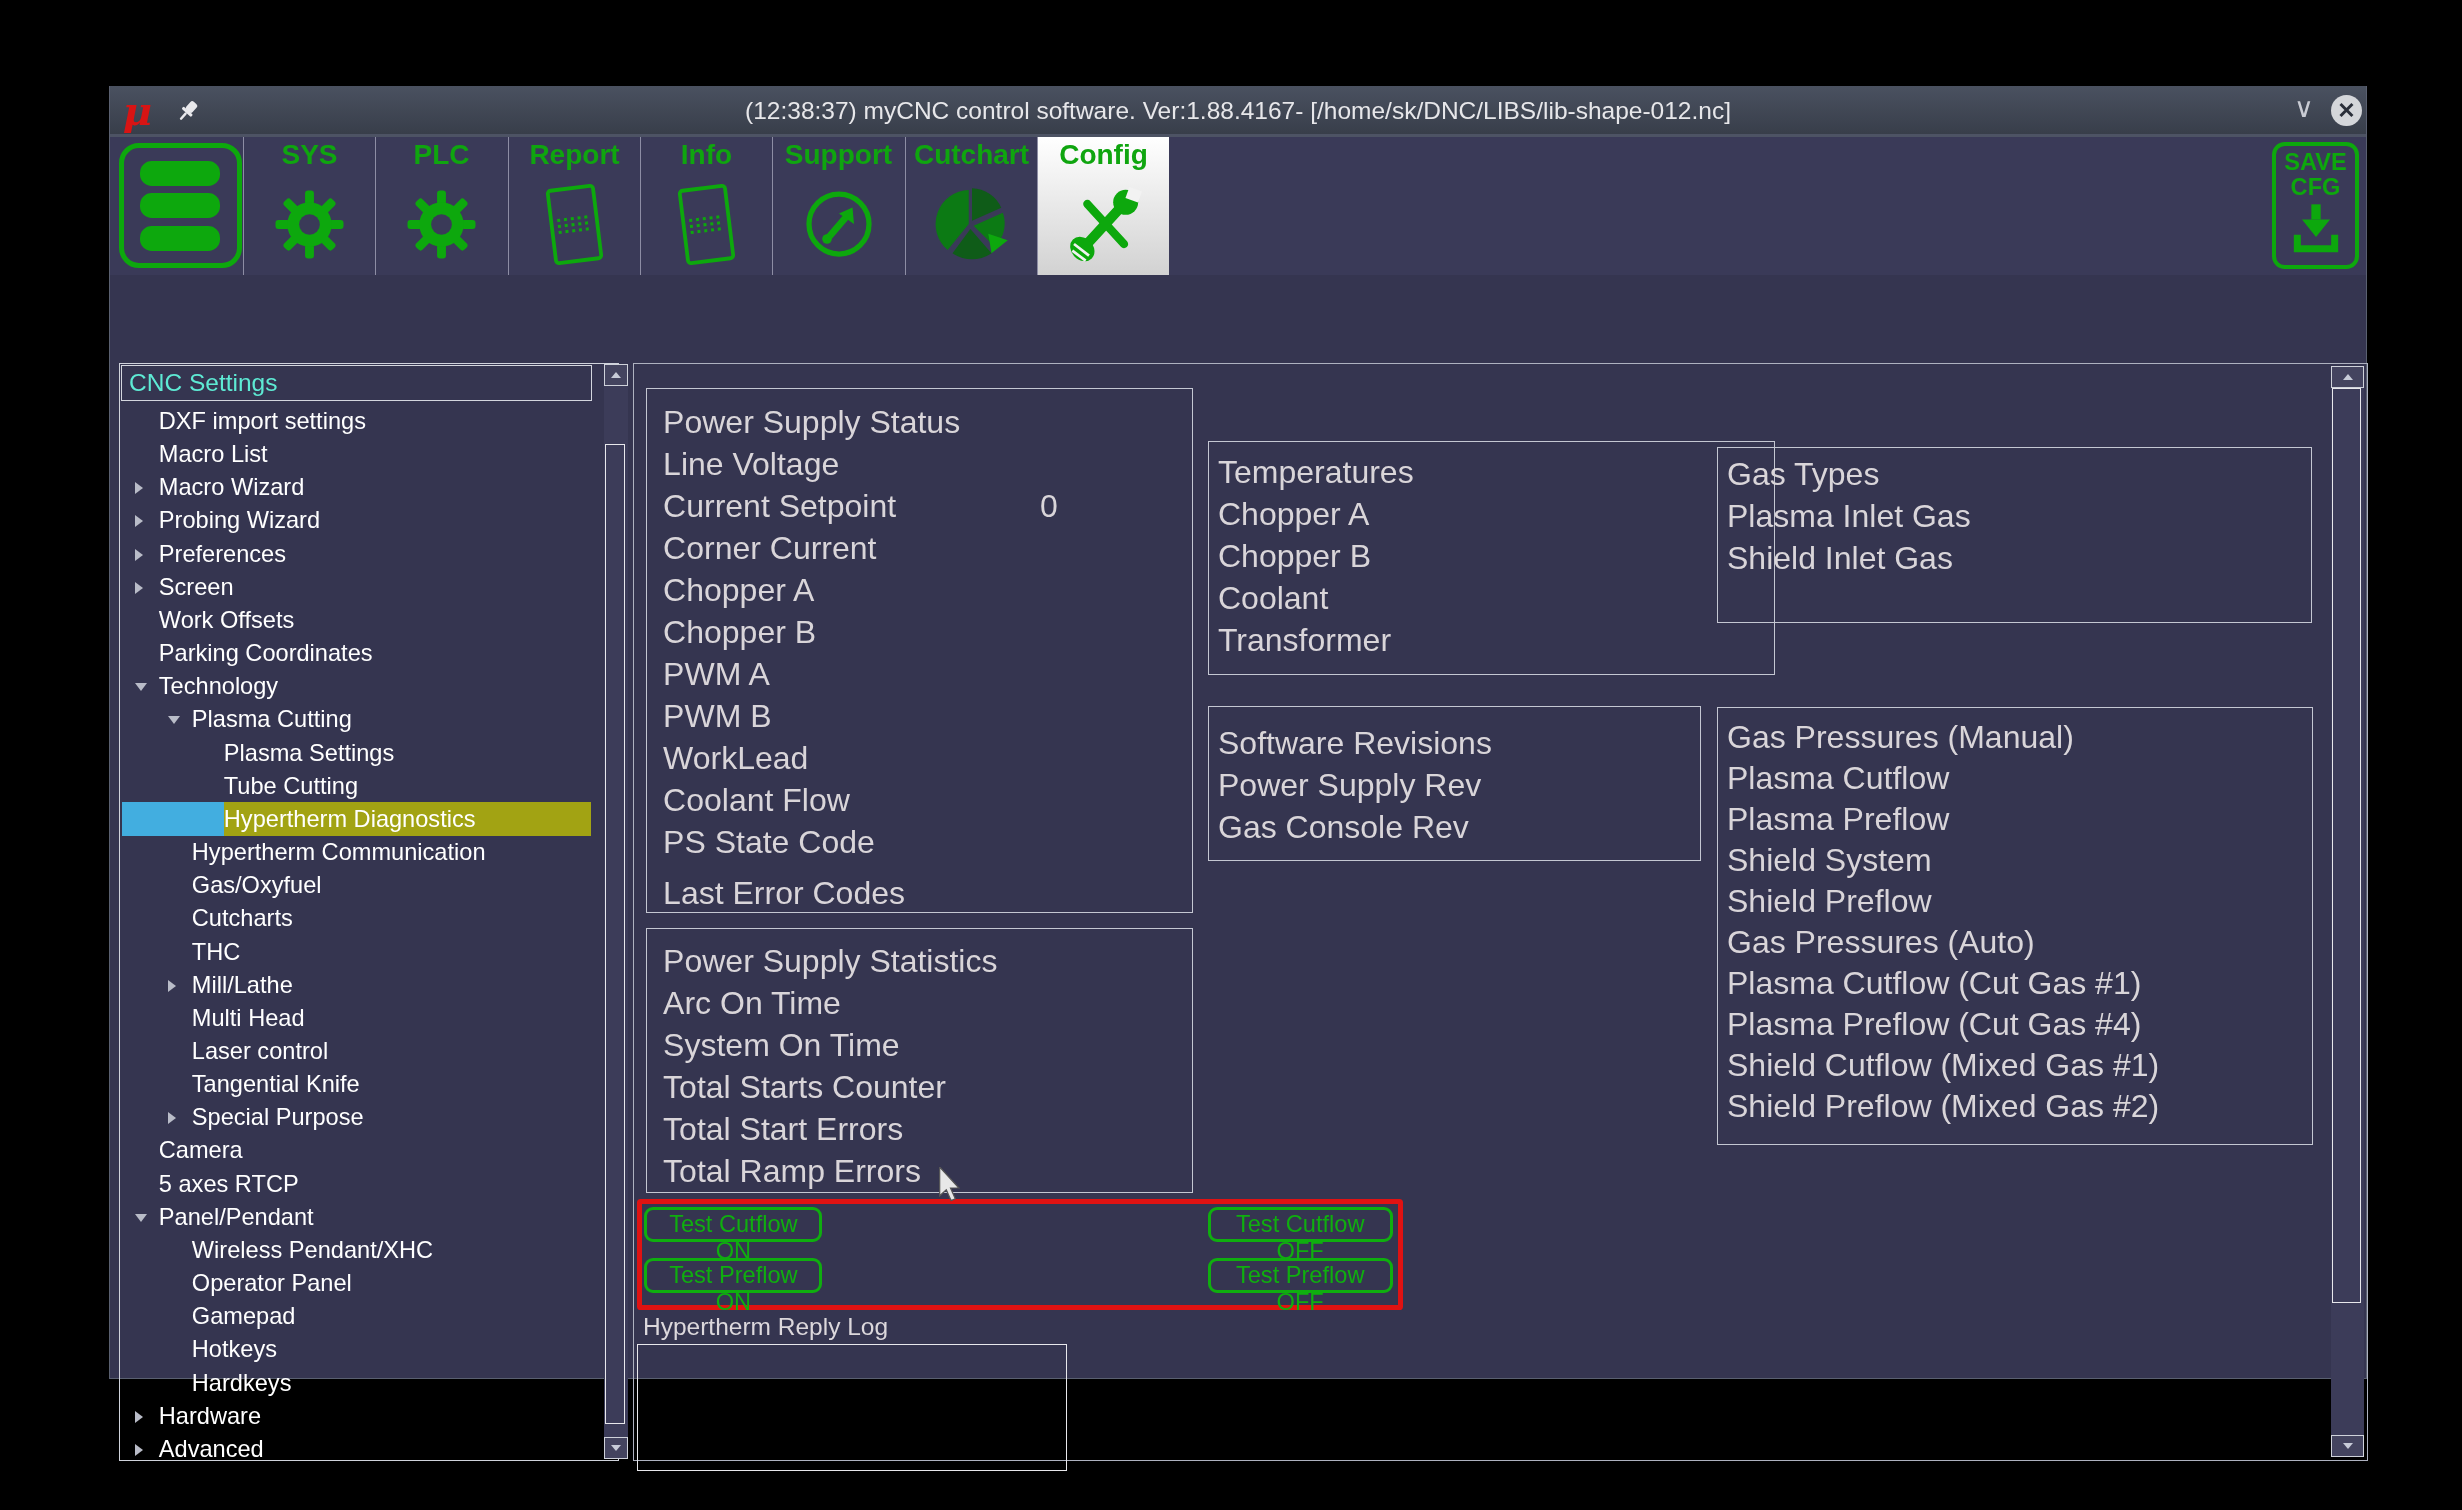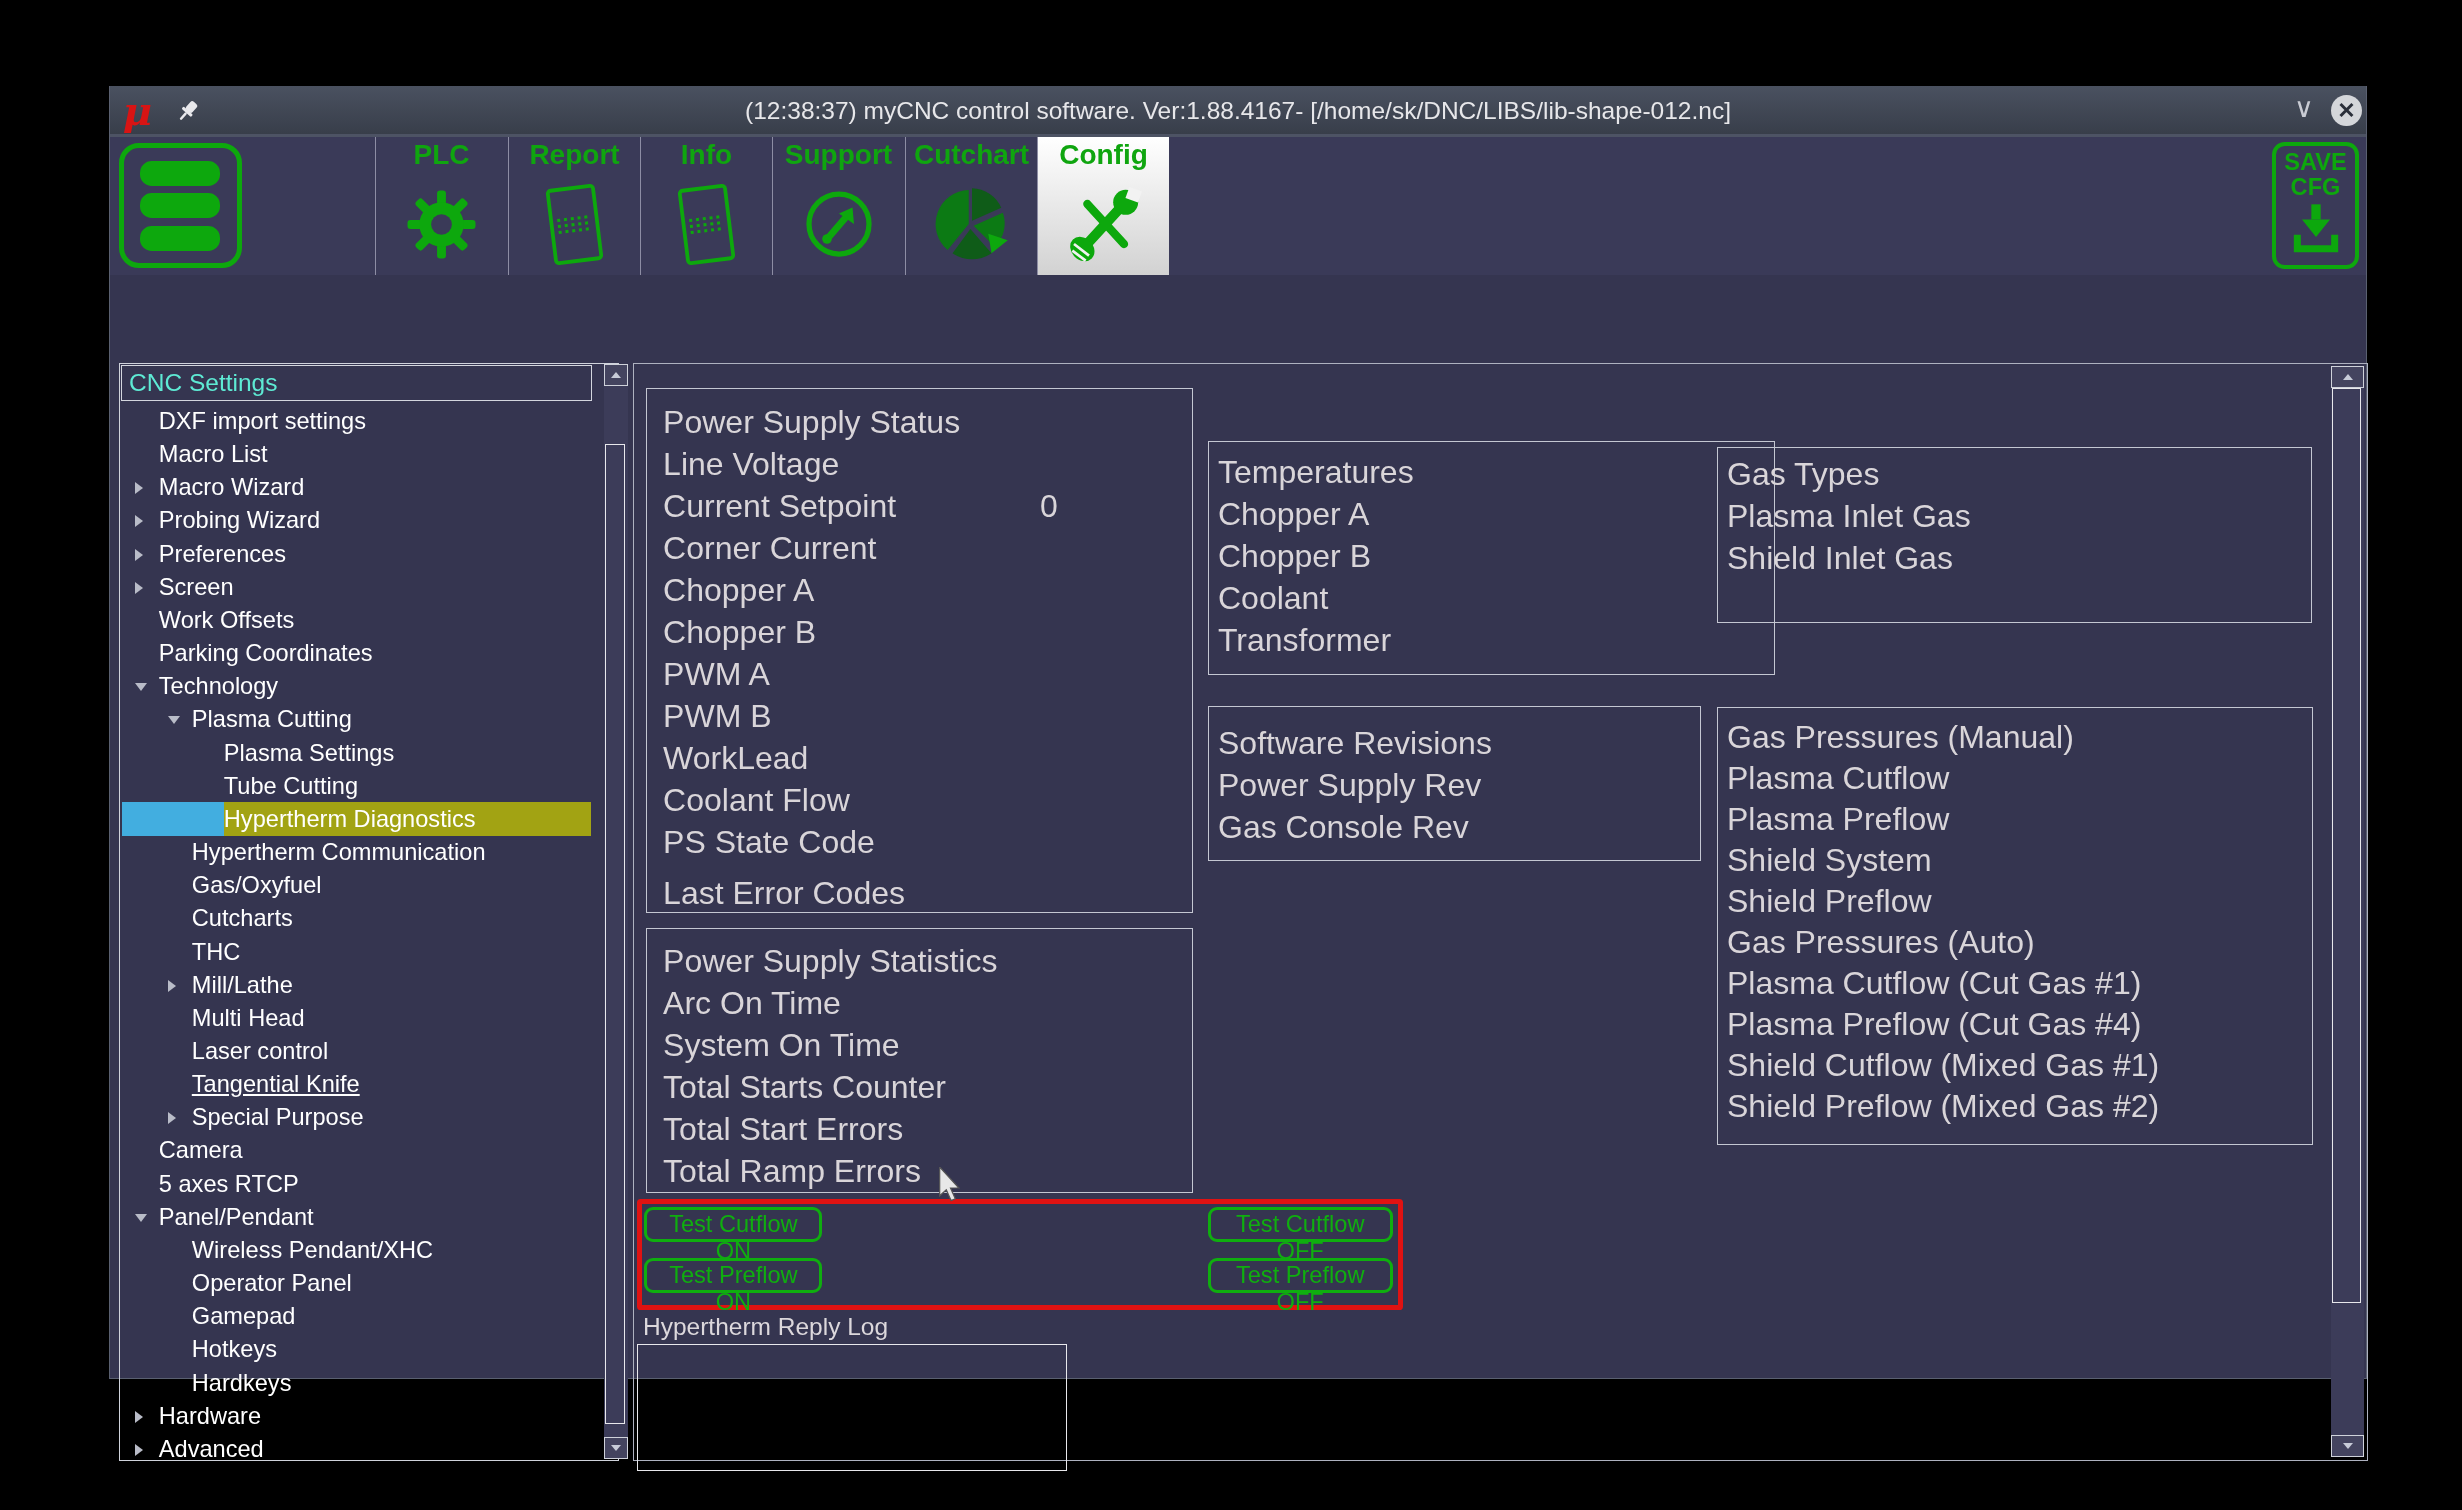--- a/index.html
+++ b/index.html
@@ -97,39 +97,58 @@
       <div id="ctl-close" class="abs">✕</div>
     </div>
 
     <div id="toolbar" class="abs">
       <div id="menu-btn" class="abs">
         <span class="bar" style="top:12.7px;"></span>
         <span class="bar" style="top:45px;"></span>
         <span class="bar" style="top:78px;"></span>
       </div>
 
-      <div class="tab" style="left:265px;">
-        <span class="tlabel">PLC</span>
+      <div class="tab" style="left:133px;">
+        <span class="tlabel">SYS</span>
         <span class="ticon">
           <svg width="71" height="71" viewBox="0 0 48 48">
               <g fill="#0da80d">
             <rect x="21" y="1" width="6" height="10" rx="2"></rect>
                 <rect x="21" y="37" width="6" height="10" rx="2"></rect>
             <rect x="1" y="21" width="10" height="6" rx="2"></rect>
                 <rect x="37" y="21" width="10" height="6" rx="2"></rect>
             <rect x="21" y="1" width="6" height="10" rx="2" transform="rotate(45 24 24)"></rect>
             <rect x="21" y="37" width="6" height="10" rx="2" transform="rotate(45 24 24)"></rect>
             <rect x="1" y="21" width="10" height="6" rx="2" transform="rotate(45 24 24)"></rect>
             <rect x="37" y="21" width="10" height="6" rx="2" transform="rotate(45 24 24)"></rect>
             <circle cx="24" cy="24" r="15"></circle>
               </g>
               <circle cx="24" cy="24" r="7" fill="#3a3a58"></circle>
             </svg>
         </span>
       </div>
+      <div class="tab" style="left:265px;">
+        <span class="tlabel">PLC</span>
+        <span class="ticon">
+          <svg width="71" height="71" viewBox="0 0 48 48">
+              <g fill="#0da80d">
+            <rect x="21" y="1" width="6" height="10" rx="2"></rect>
+                <rect x="21" y="37" width="6" height="10" rx="2"></rect>
+            <rect x="1" y="21" width="10" height="6" rx="2"></rect>
+                <rect x="37" y="21" width="10" height="6" rx="2"></rect>
+            <rect x="21" y="1" width="6" height="10" rx="2" transform="rotate(45 24 24)"></rect>
+            <rect x="21" y="37" width="6" height="10" rx="2" transform="rotate(45 24 24)"></rect>
+            <rect x="1" y="21" width="10" height="6" rx="2" transform="rotate(45 24 24)"></rect>
+            <rect x="37" y="21" width="10" height="6" rx="2" transform="rotate(45 24 24)"></rect>
+            <circle cx="24" cy="24" r="15"></circle>
+              </g>
+              <circle cx="24" cy="24" r="7" fill="#3a3a58"></circle>
+            </svg>
+        </span>
+      </div>
       <div class="tab" style="left:398px;">
         <span class="tlabel">Report</span>
         <span class="ticon">
           <svg width="63" height="85" viewBox="0 0 40 56">
               <g transform="rotate(-7 20 28)">
             <rect x="5" y="4" width="30" height="48" rx="2" fill="none" stroke="#0da80d" stroke-width="2.5"></rect>
             <path d="M9 24h22M9 28h22M9 32h22" stroke="#0da80d" stroke-width="2" stroke-dasharray="2 2.5" fill="none"></path>
           </g>
             </svg>
         </span>
@@ -263,21 +282,21 @@
               <span class="arr collapsed" style="left: 46px;"></span>
               <span class="lbl" style="left: 70px;">Mill/Lathe</span>
             </div>
             <div class="trow" style="top: 597px;">
               <span class="lbl" style="left: 70px;">Multi Head</span>
             </div>
             <div class="trow" style="top: 630px;">
               <span class="lbl" style="left: 70px;">Laser control</span>
             </div>
             <div class="trow" style="top: 663px;">
-              <span class="lbl" style="left: 70px; text-decoration: underline;">Tangential Knife</span>
+              <span class="lbl" style="left: 70px;">Tangential Knife</span>
             </div>
             <div class="trow" style="top: 696px;">
               <span class="arr collapsed" style="left: 46px;"></span>
               <span class="lbl" style="left: 70px;">Special Purpose</span>
             </div>
             <div class="trow" style="top: 729px;">
               <span class="lbl" style="left: 37px;">Camera</span>
             </div>
             <div class="trow" style="top: 763px;">
               <span class="lbl" style="left: 37px;">5 axes RTCP</span>

